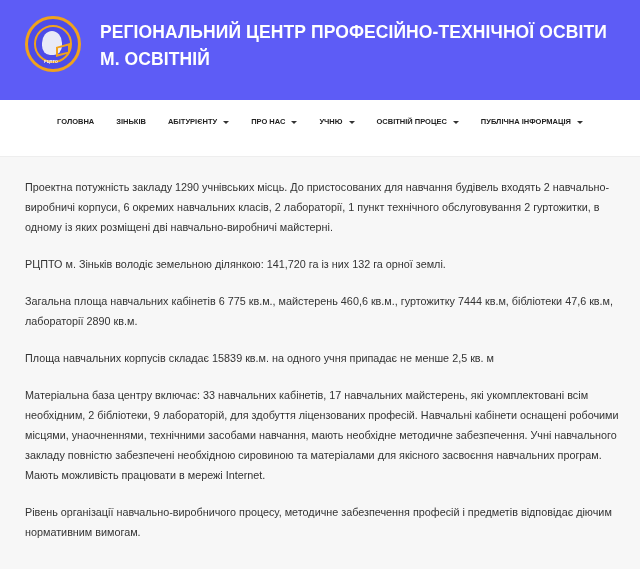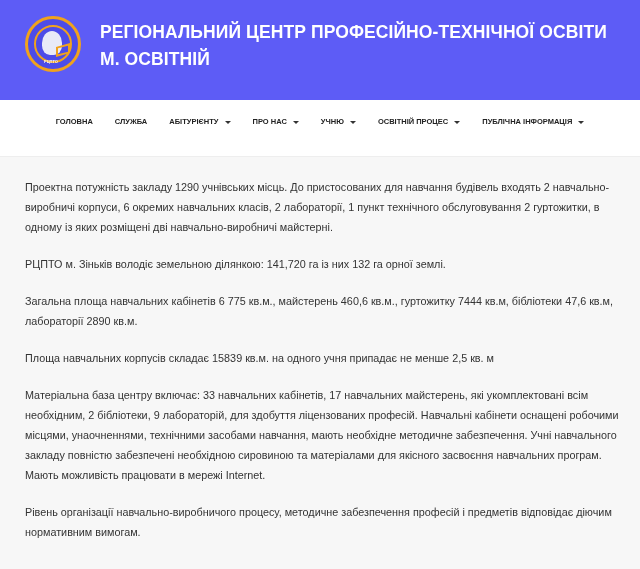--- a/index.html
+++ b/index.html
@@ -35,21 +35,21 @@
     <div>М. ОСВІТНІЙ</div>
   </div>
 </div>
 
 <div class="nav">
   <div class="nav-row r1">
     <div class="nav-item">
         <span>ГОЛОВНА</span>
       </div>
     <div class="nav-item">
-        <span>СЛУЖБА</span>
+        <span>ЗІНЬКІВ</span>
       </div>
     <div class="nav-item">
         <span>АБІТУРІЄНТУ</span>
         <span class="caret"></span>
       </div>
     <div class="nav-item">
         <span>ПРО НАС</span>
         <span class="caret"></span>
       </div>
     <div class="nav-item">

